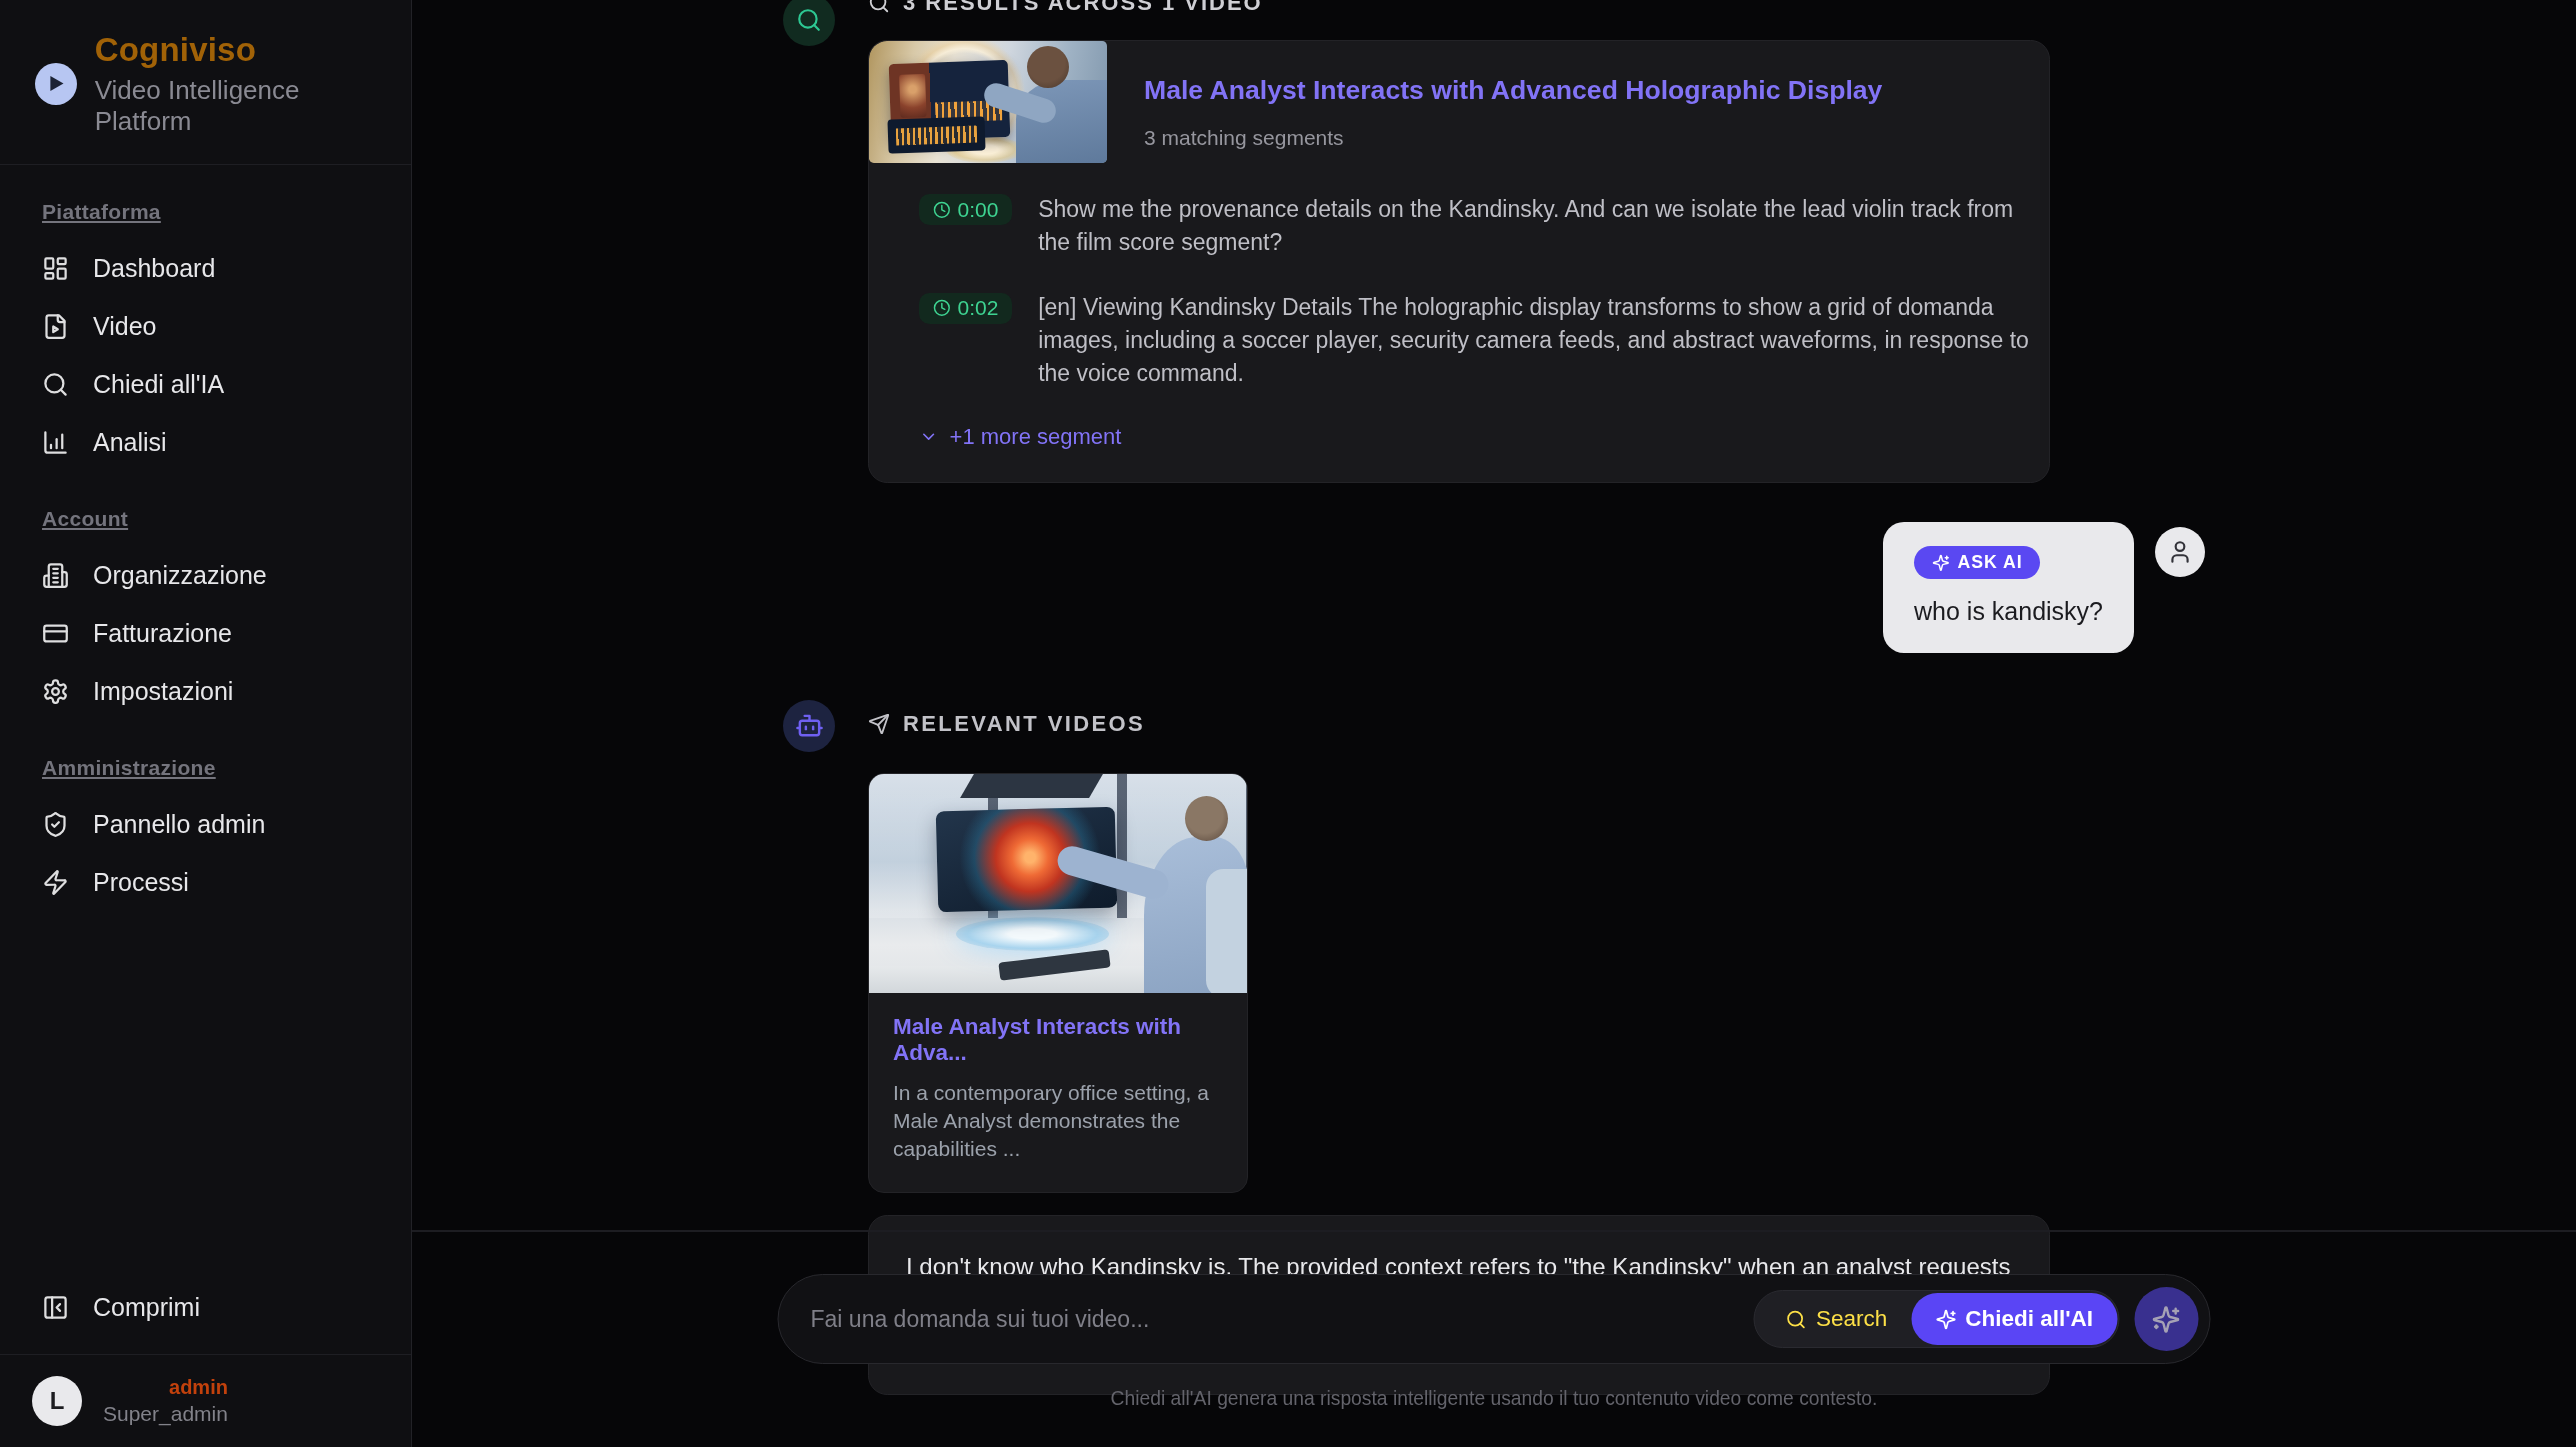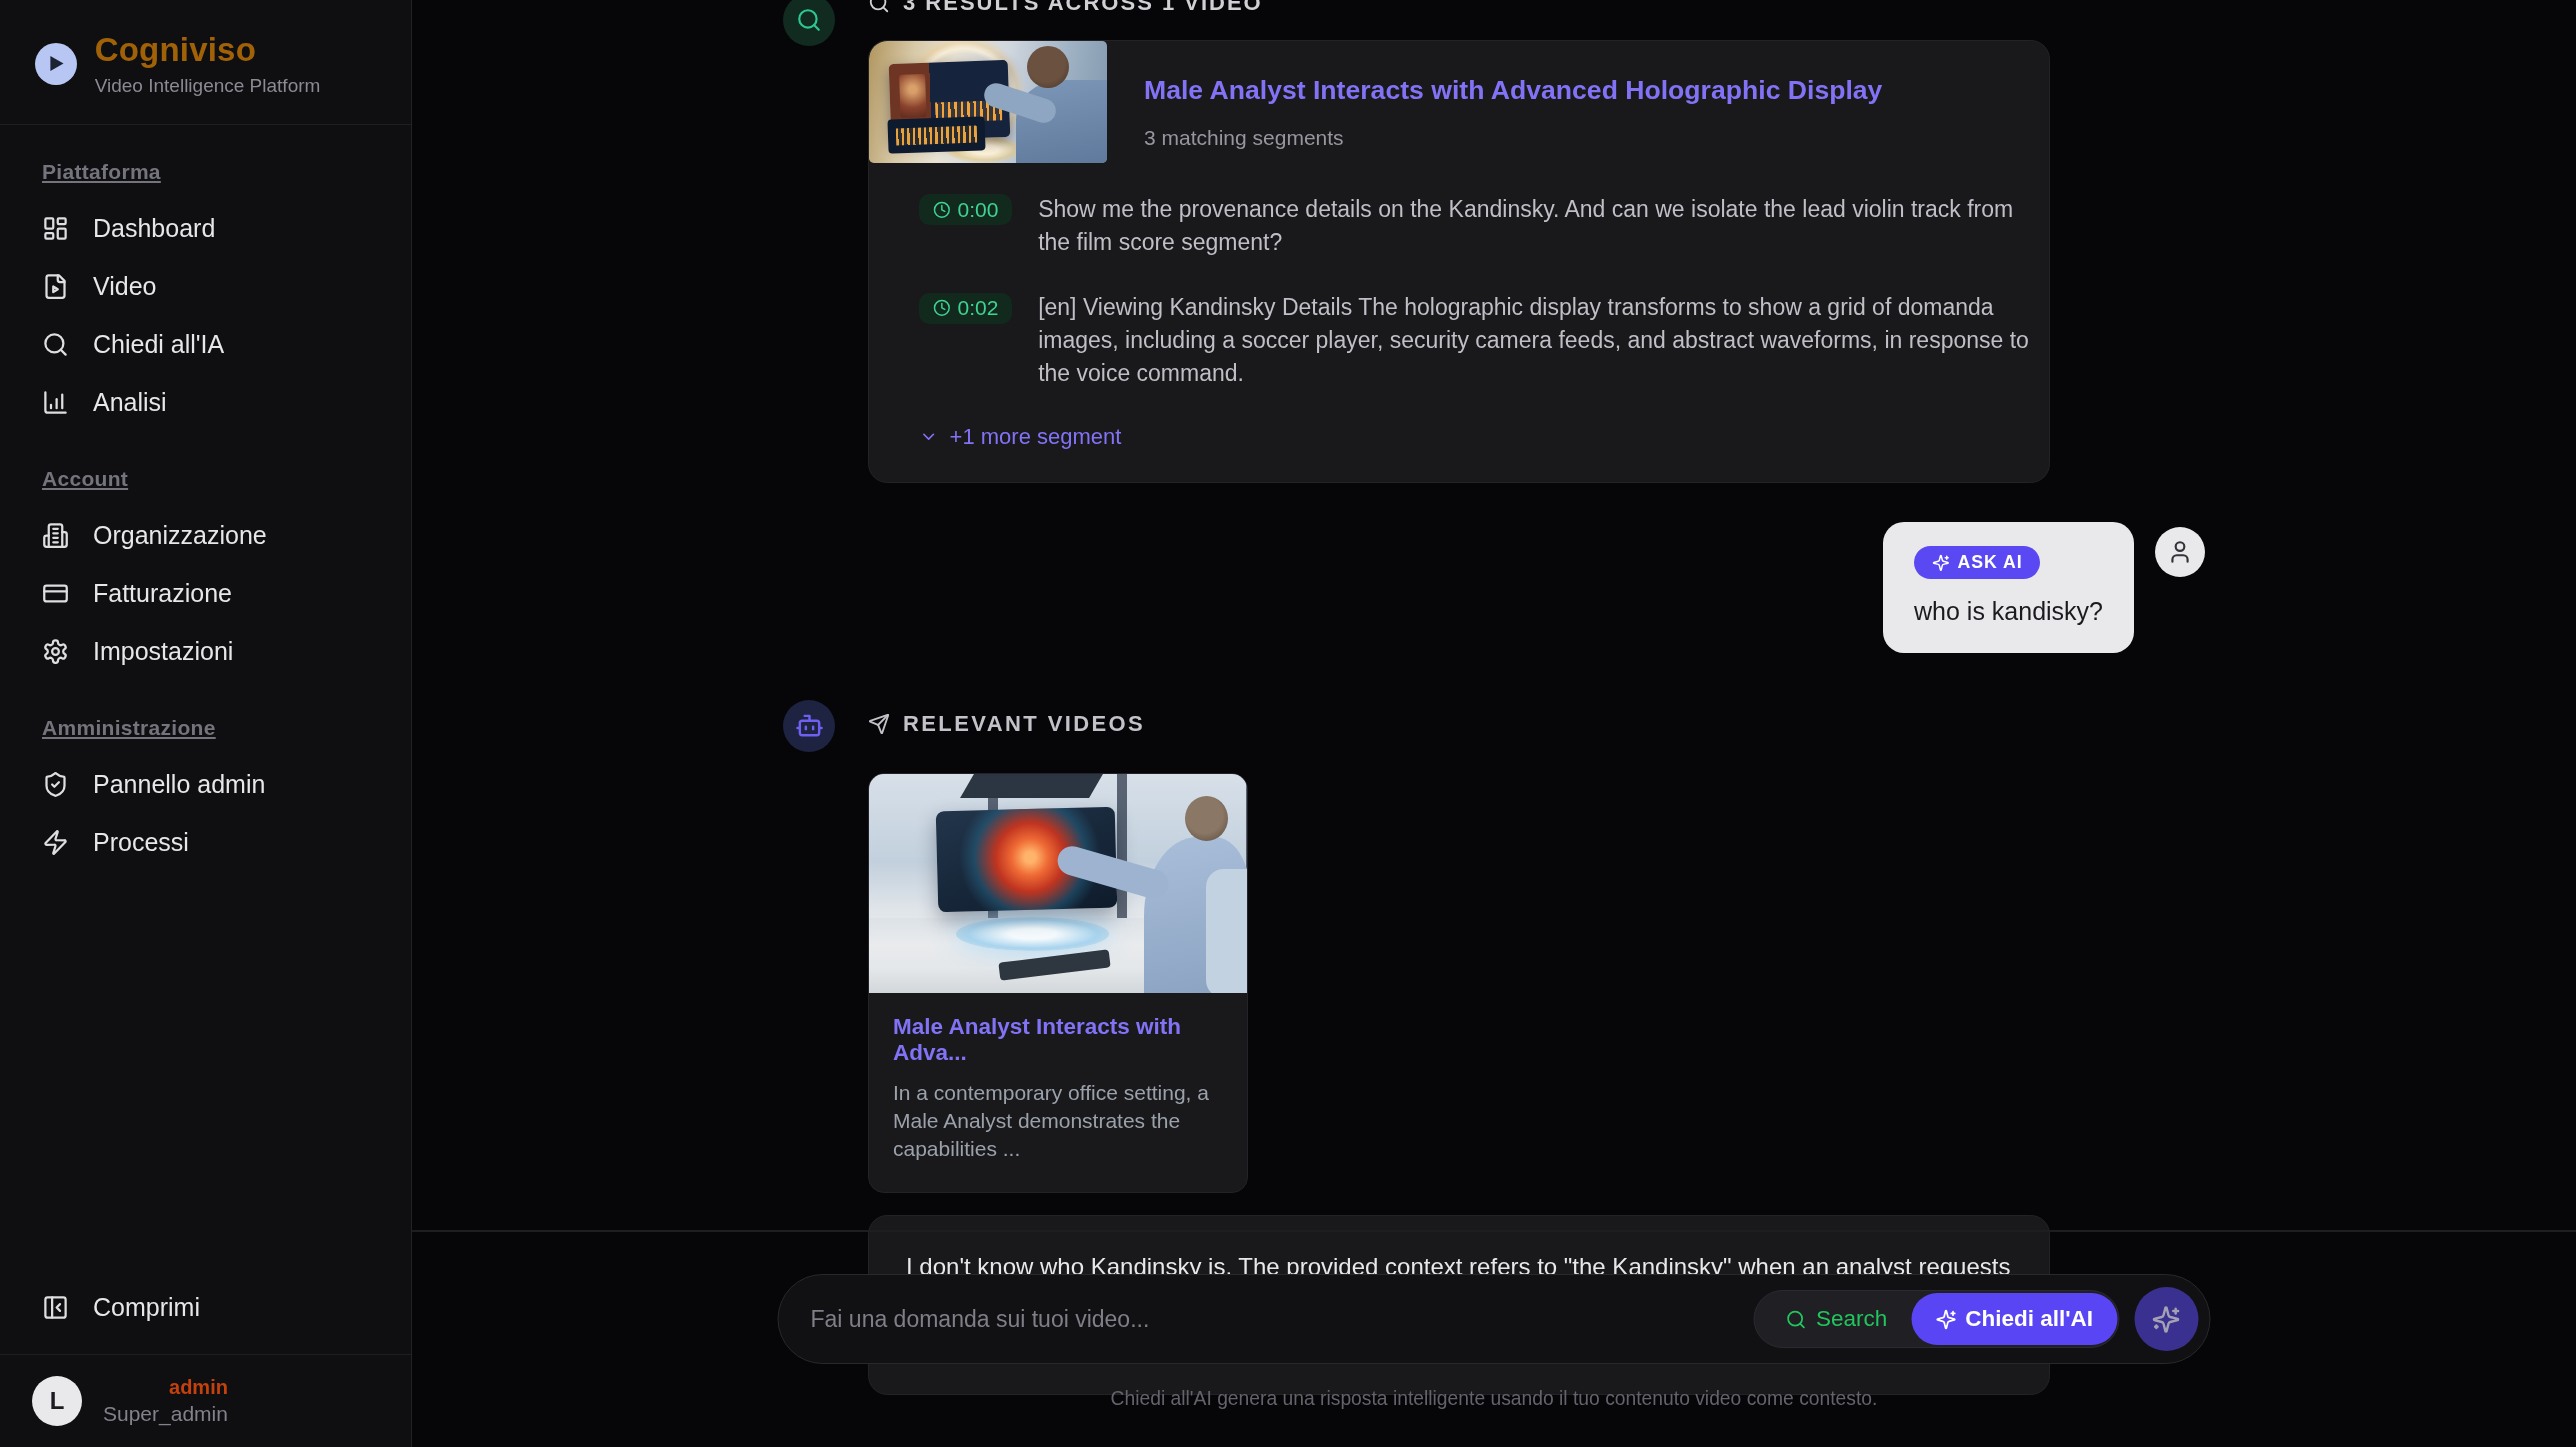--- a/index.html
+++ b/index.html
@@ -8,21 +8,21 @@
   #app { position:relative; width:2576px; height:1447px; }
 
   
   .sidebar { position:absolute; left:0; top:0; width:412px; height:100%; background:#0f0f12;
              border-right:1.6px solid #222227; display:flex; flex-direction:column; }
   .brand { display:flex; align-items:center; gap:17.7px; padding:31px 35px 27px; border-bottom:1.6px solid #1e1e23; }
   .brand-logo { width:42px; height:42px; border-radius:50%; background:#b7c6f2; flex:none;
                 display:flex; align-items:center; justify-content:center; }
   .brand-logo svg { width:21px; height:21px; }
   .brand-name { font-size:33px; font-weight:700; color:#a16207; letter-spacing:0.2px; }
-  .brand-tag { font-size:19px; color:#8a8a93; margin-top:5.6px; }
+  .brand-tag { font-size:26px; color:#8a8a93; margin-top:5.6px; }
   .nav { padding:35px 21px 0; }
   .nav-section { margin-bottom:35px; }
   .nav-label { font-size:21px; font-weight:600; color:#74747d; margin:0 0 16px 21px; letter-spacing:0.3px;text-decoration:underline; }
   .nav-item { display:flex; align-items:center; gap:24px; height:58px; padding:0 21px;
               border-radius:13px; font-size:25px; color:#e7e7ea; cursor:pointer; }
   .nav-item svg { width:27px; height:27px; color:#dededf; flex:none; }
   .collapse-row { margin-top:auto; padding:0 21px; }
   .collapse-row .nav-item { margin-bottom:17.7px; }
   .user-row { border-top:1.6px solid #1e1e23; padding:21px 32px; display:flex; align-items:center; gap:21px; }
   .user-avatar { width:50px; height:50px; border-radius:50%; background:#e9e9ec; color:#1c1c20;
@@ -138,21 +138,21 @@
   .chat-divider { position:absolute; left:0; right:0; top:1230px; height:1.6px; background:#1d1d22; }
 
   .composer { position:absolute; top:1274px; left:50%; transform:translateX(-50%); width:1433px; height:90px;
               background:#111114; border:1.6px solid #28282d; border-radius:48px;
               display:flex; align-items:center; padding:0 11.3px 0 32px; }
   .composer-input { flex:1; background:transparent; border:none; outline:none; font-size:23px; color:#e4e4e7;
                     font-family:"Liberation Sans","DejaVu Sans",sans-serif; }
   .composer-input::placeholder { color:#7f7f88; }
   .segmented { display:flex; align-items:center; background:#1f1f24; border:1.6px solid #2a2a30;
                border-radius:804px; height:58px; padding-left:8px; flex:none; }
-  .search-btn { display:flex; align-items:center; gap:9.7px; padding:0 22.5px; font-size:22.5px; color:#22c55e; cursor:pointer; }
+  .search-btn { display:flex; align-items:center; gap:9.7px; padding:0 22.5px; font-size:22.5px; color:#fde047; cursor:pointer; }
   .search-btn svg { width:21px; height:21px; }
   .ask-btn { display:flex; align-items:center; gap:8.9px; height:52px; padding:0 24px; margin:1.6px;
              border-radius:804px; background:#5a45f5; color:#fff; font-size:22.5px; font-weight:600; cursor:pointer; }
   .ask-btn svg { width:21px; height:21px; }
   .sparkle-btn { width:64px; height:64px; border-radius:50%; background:#39308f; margin-left:14.5px; flex:none;
                  display:flex; align-items:center; justify-content:center; cursor:pointer; }
   .sparkle-btn svg { width:29px; height:29px; color:#a5a1b5; }
 
   .hint { position:absolute; top:1388px; left:0; width:100%; text-align:center; font-size:19.3px; color:#63636b; }
 </style>

